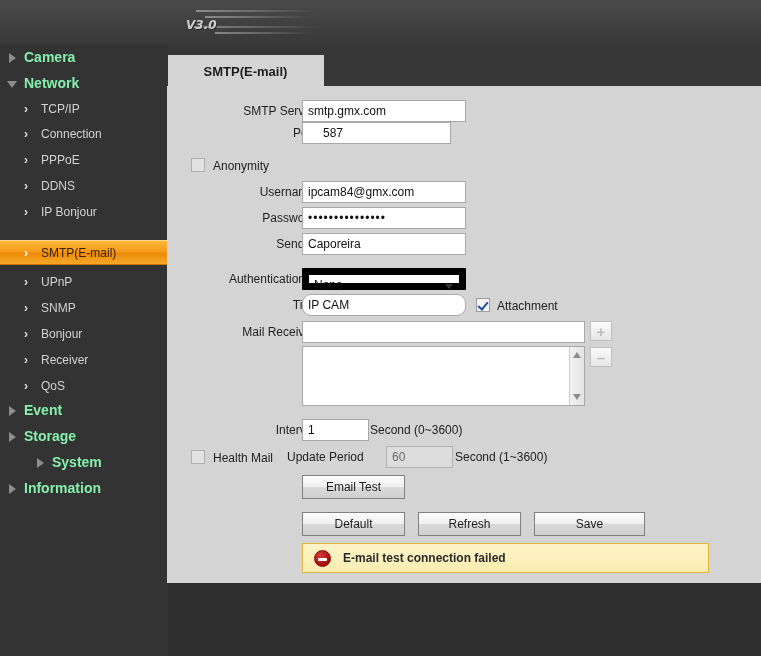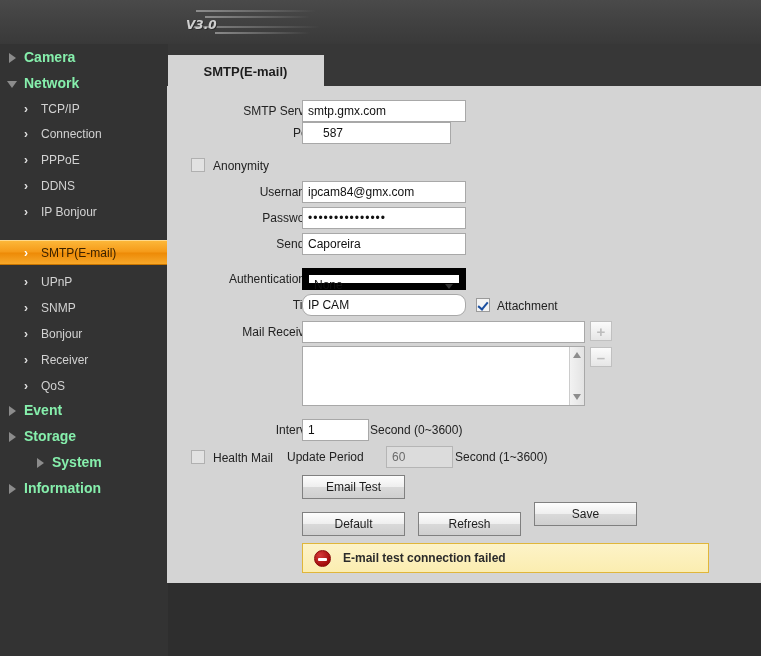--- a/index.html
+++ b/index.html
@@ -339,19 +339,19 @@
 
   <div class="cb empty" style="left:24px; top:364px;"></div>
   <div class="cbl" style="left:46px; top:365px;">Health Mail</div>
   <div class="lbl" style="left:120px; top:360px; width:110px; text-align:left;">Update Period</div>
   <input class="inp disabled" style="left: 219px; top: 360px; width: 67px;" value="60">
   <div class="lbl" style="left:288px; top:360px; width:160px; text-align:left;">Second (1~3600)</div>
 
   <div class="btn" style="left:135px; top:389px; width:103px;">Email Test</div>
   <div class="btn" style="left:135px; top:426px; width:103px;">Default</div>
   <div class="btn" style="left:251px; top:426px; width:103px;">Refresh</div>
-  <div class="btn" style="left:367px; top:416px; width:103px;">Save</div>
+  <div class="btn" style="left:367px; top:426px; width:111px;">Save</div>
 </div>
 
 <div id="err">
   <div id="err-icon"></div>
   <div id="err-text">E-mail test connection failed</div>
 </div>
 
 </body></html>

